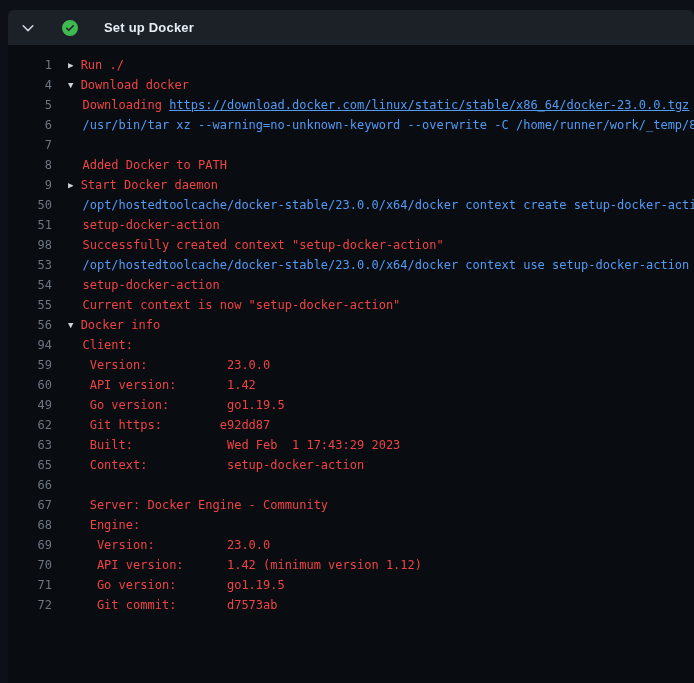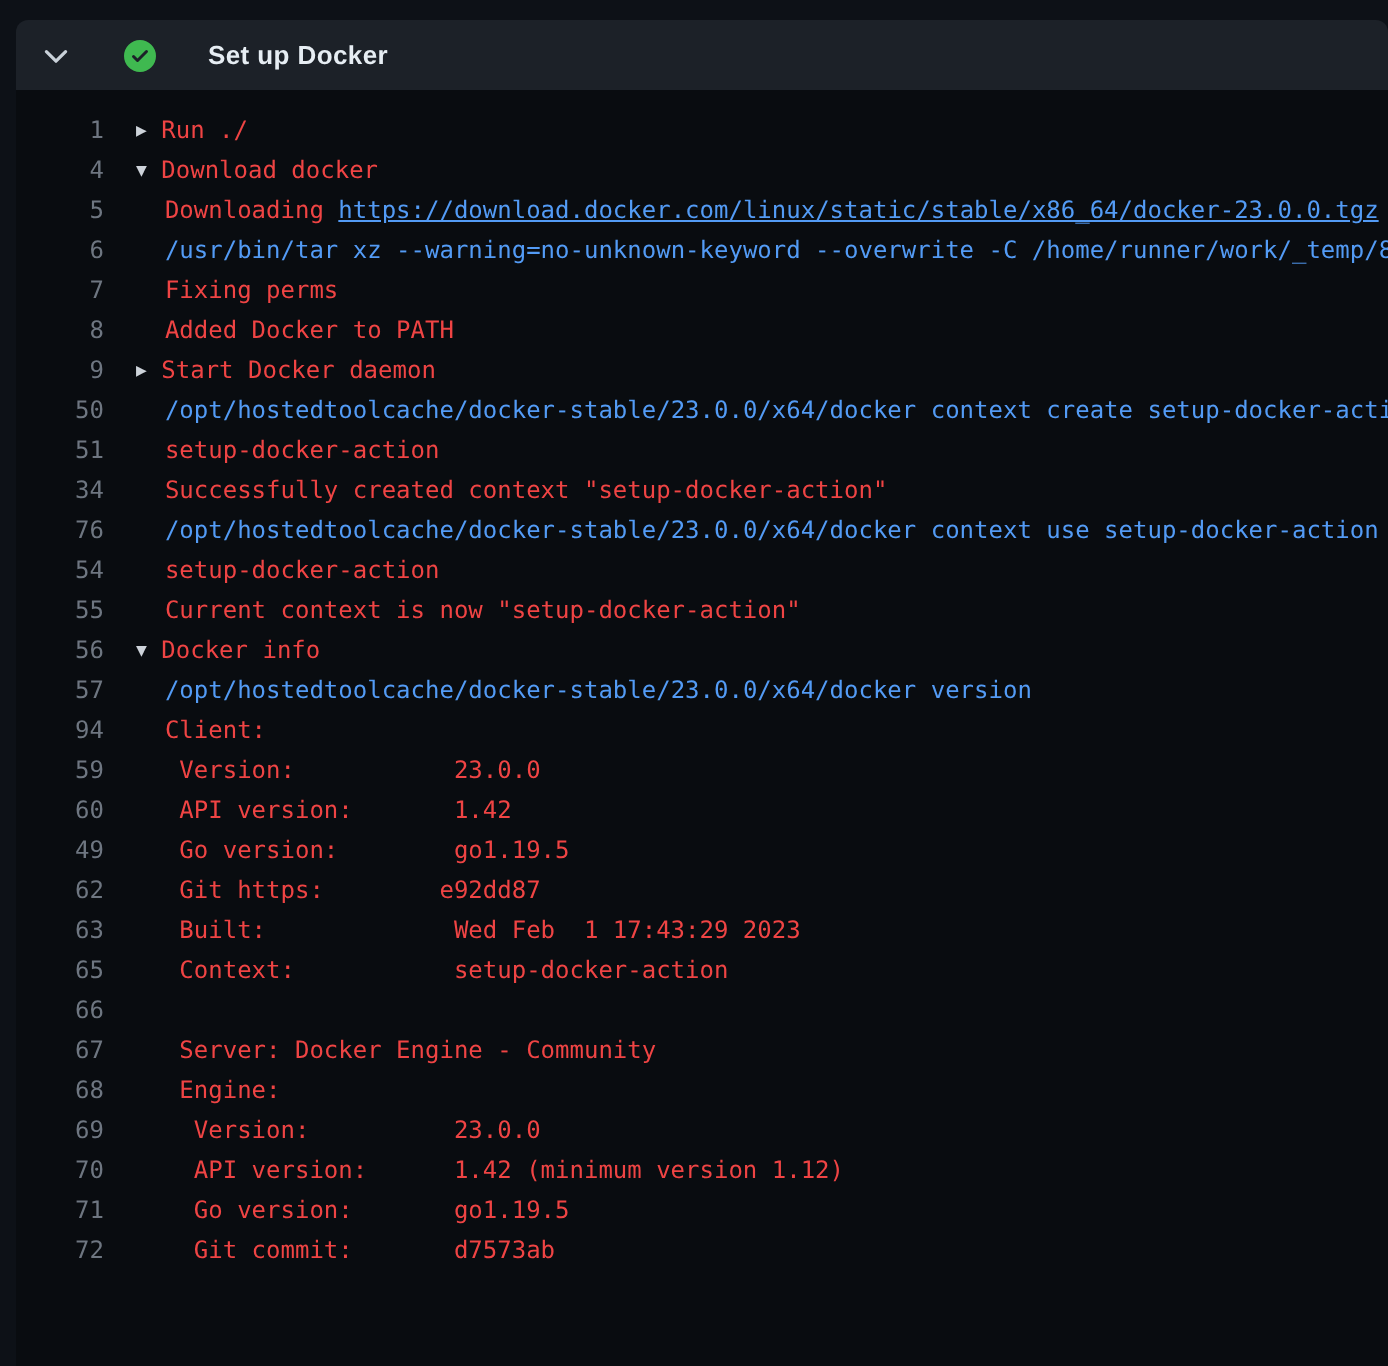--- a/index.html
+++ b/index.html
@@ -55,31 +55,30 @@
     </span>
     <span class="step-title">Set up Docker</span>
   </div>
 
   <div class="step-log">
     <div id="log-lines">
         <div class="log-row"><span class="ln">1</span><span class="lc"><span class="seg-arrow">▶</span><span class="seg-text"> Run ./</span></span></div>
         <div class="log-row"><span class="ln">4</span><span class="lc"><span class="seg-arrow">▼</span><span class="seg-text"> Download docker</span></span></div>
         <div class="log-row"><span class="ln">5</span><span class="lc"><span class="seg-text">  Downloading </span><span class="seg-link">https://download.docker.com/linux/static/stable/x86_64/docker-23.0.0.tgz</span></span></div>
         <div class="log-row"><span class="ln">6</span><span class="lc"><span class="seg-text">  </span><span class="seg-cmd">/usr/bin/tar xz --warning=no-unknown-keyword --overwrite -C /home/runner/work/_temp/8c93</span></span></div>
-        <div class="log-row"><span class="ln">7</span><span class="lc"><span class="seg-text">  Fixing perms</span></span></div>
+        <div class="log-row"><span class="ln">7</span></div>
         <div class="log-row"><span class="ln">8</span><span class="lc"><span class="seg-text">  Added Docker to PATH</span></span></div>
         <div class="log-row"><span class="ln">9</span><span class="lc"><span class="seg-arrow">▶</span><span class="seg-text"> Start Docker daemon</span></span></div>
         <div class="log-row"><span class="ln">50</span><span class="lc"><span class="seg-text">  </span><span class="seg-cmd">/opt/hostedtoolcache/docker-stable/23.0.0/x64/docker context create setup-docker-action</span></span></div>
         <div class="log-row"><span class="ln">51</span><span class="lc"><span class="seg-text">  setup-docker-action</span></span></div>
-        <div class="log-row"><span class="ln">34</span><span class="lc"><span class="seg-text">  Successfully created context "setup-docker-action"</span></span></div>
-        <div class="log-row"><span class="ln">76</span><span class="lc"><span class="seg-text">  </span><span class="seg-cmd">/opt/hostedtoolcache/docker-stable/23.0.0/x64/docker context use setup-docker-action</span></span></div>
+        <div class="log-row"><span class="ln">98</span><span class="lc"><span class="seg-text">  Successfully created context "setup-docker-action"</span></span></div>
+        <div class="log-row"><span class="ln">53</span><span class="lc"><span class="seg-text">  </span><span class="seg-cmd">/opt/hostedtoolcache/docker-stable/23.0.0/x64/docker context use setup-docker-action</span></span></div>
         <div class="log-row"><span class="ln">54</span><span class="lc"><span class="seg-text">  setup-docker-action</span></span></div>
         <div class="log-row"><span class="ln">55</span><span class="lc"><span class="seg-text">  Current context is now "setup-docker-action"</span></span></div>
         <div class="log-row"><span class="ln">56</span><span class="lc"><span class="seg-arrow">▼</span><span class="seg-text"> Docker info</span></span></div>
-        <div class="log-row"><span class="ln">57</span><span class="lc"><span class="seg-text">  </span><span class="seg-cmd">/opt/hostedtoolcache/docker-stable/23.0.0/x64/docker version</span></span></div>
         <div class="log-row"><span class="ln">94</span><span class="lc"><span class="seg-text">  Client:</span></span></div>
         <div class="log-row"><span class="ln">59</span><span class="lc"><span class="seg-text">   Version:           23.0.0</span></span></div>
         <div class="log-row"><span class="ln">60</span><span class="lc"><span class="seg-text">   API version:       1.42</span></span></div>
         <div class="log-row"><span class="ln">49</span><span class="lc"><span class="seg-text">   Go version:        go1.19.5</span></span></div>
         <div class="log-row"><span class="ln">62</span><span class="lc"><span class="seg-text">   Git https:        e92dd87</span></span></div>
         <div class="log-row"><span class="ln">63</span><span class="lc"><span class="seg-text">   Built:             Wed Feb  1 17:43:29 2023</span></span></div>
         <div class="log-row"><span class="ln">65</span><span class="lc"><span class="seg-text">   Context:           setup-docker-action</span></span></div>
         <div class="log-row"><span class="ln">66</span><span class="lc"><span class="seg-text"></span></span></div>
         <div class="log-row"><span class="ln">67</span><span class="lc"><span class="seg-text">   Server: Docker Engine - Community</span></span></div>
         <div class="log-row"><span class="ln">68</span><span class="lc"><span class="seg-text">   Engine:</span></span></div>

